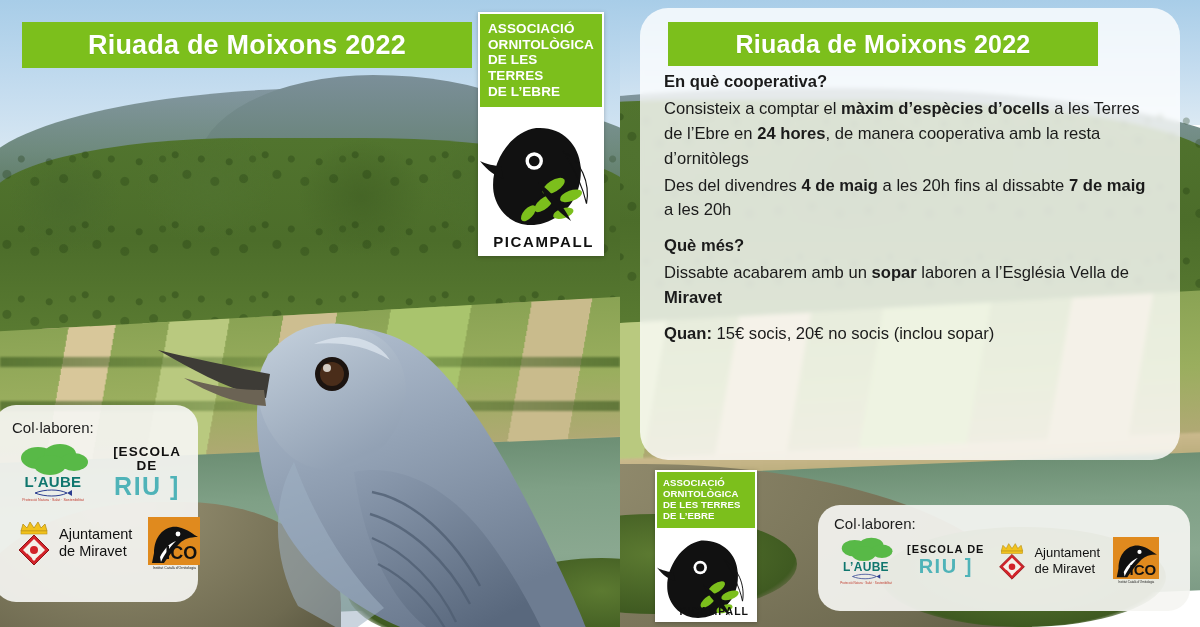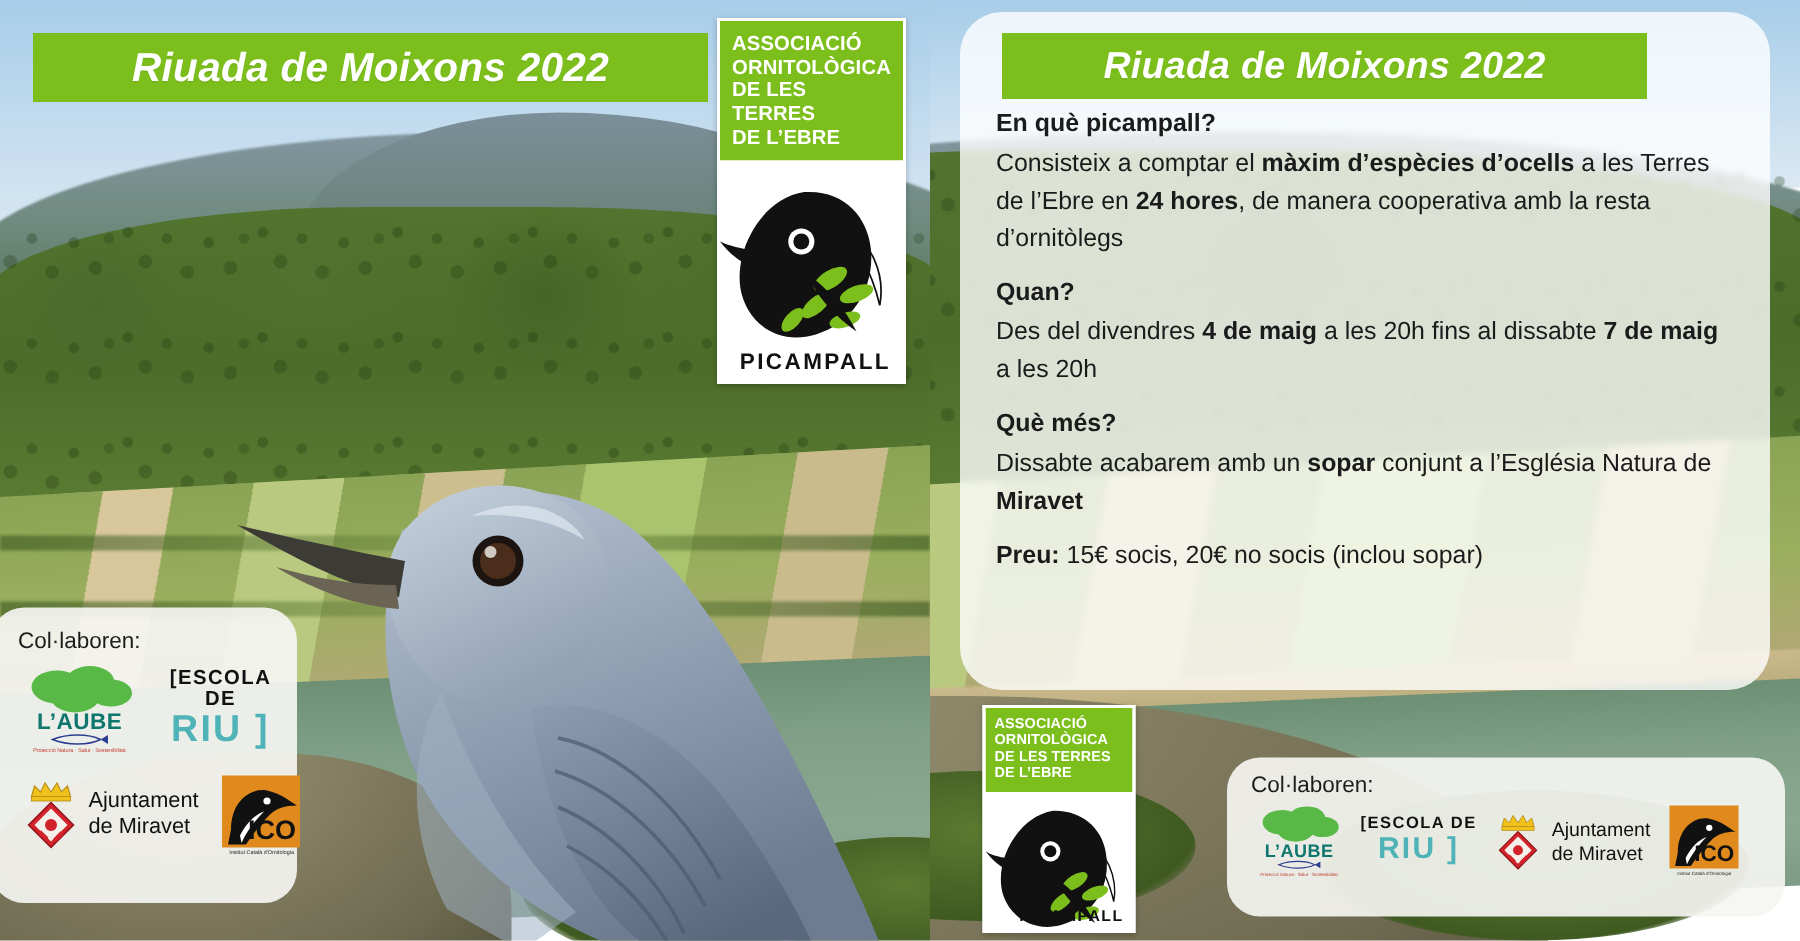--- a/index.html
+++ b/index.html
@@ -99,21 +99,20 @@
   .panel-right .scene { left:-260px; width:840px; }
 
   
   .title-band {
     position:absolute;
     background:#7cbf1c;
     display:flex; align-items:center; justify-content:center;
     color:#ffffff;
     letter-spacing:.2px;
     text-shadow:0 1px 0 rgba(0,0,0,.05);
-    font-style:italic;
   }
   .title-left {
     left:22px; top:22px; width:450px; height:46px;
     font-size:27px; font-weight:700;
   }
   .title-right {
     left:48px; top:22px; width:430px; height:44px;
     font-size:25px; font-weight:700;
   }
 
@@ -376,27 +375,26 @@
       <div class="fields"></div>
       <div class="bank"></div>
       <div class="river"></div>
       <div class="rock-fg"></div>
       <div class="scrub" style="left:18%; bottom:2%;"></div>
       <div class="scrub" style="left:62%; bottom:0%;"></div>
     </div>
 
     <div class="info-card">
       <div class="info-body">
-          <p class="h">En què picampall?</p>
+          <p class="h">En què cooperativa?</p>
           <p><span>Consisteix a comptar el </span><b>màxim d’espècies d’ocells</b><span> a les Terres de l’Ebre en </span><b>24 hores</b><span>, de manera cooperativa amb la resta d’ornitòlegs</span></p>
-          <p class="h gap">Quan?</p>
           <p><span>Des del divendres </span><b>4 de maig</b><span> a les 20h fins al dissabte </span><b>7 de maig</b><span> a les 20h</span></p>
           <p class="h gap">Què més?</p>
-          <p><span>Dissabte acabarem amb un </span><b>sopar</b><span> conjunt a l’Església Natura de </span><b>Miravet</b></p>
-          <p class="gap"><b>Preu:</b><span> 15€ socis, 20€ no socis (inclou sopar)</span></p>
+          <p><span>Dissabte acabarem amb un </span><b>sopar</b><span> laboren a l’Església Vella de </span><b>Miravet</b></p>
+          <p class="gap"><b>Quan:</b><span> 15€ socis, 20€ no socis (inclou sopar)</span></p>
         </div>
     </div>
 
     <div class="title-band title-right">Riuada de Moixons 2022</div>
 
     <div class="picampall pic-small" style="left:35px; top:470px;">
       <div class="pic-head">
         <div>ASSOCIACIÓ</div>
         <div>ORNITOLÒGICA</div>
         <div>DE LES TERRES</div>

